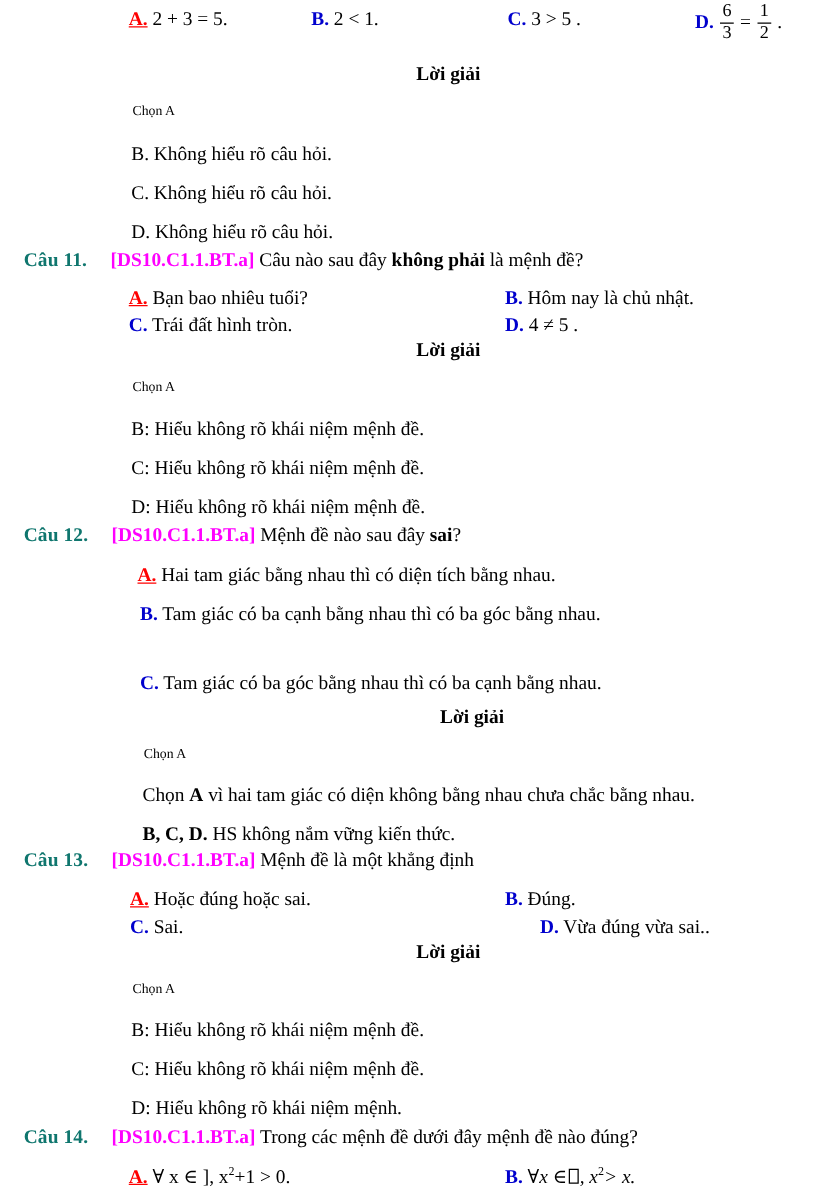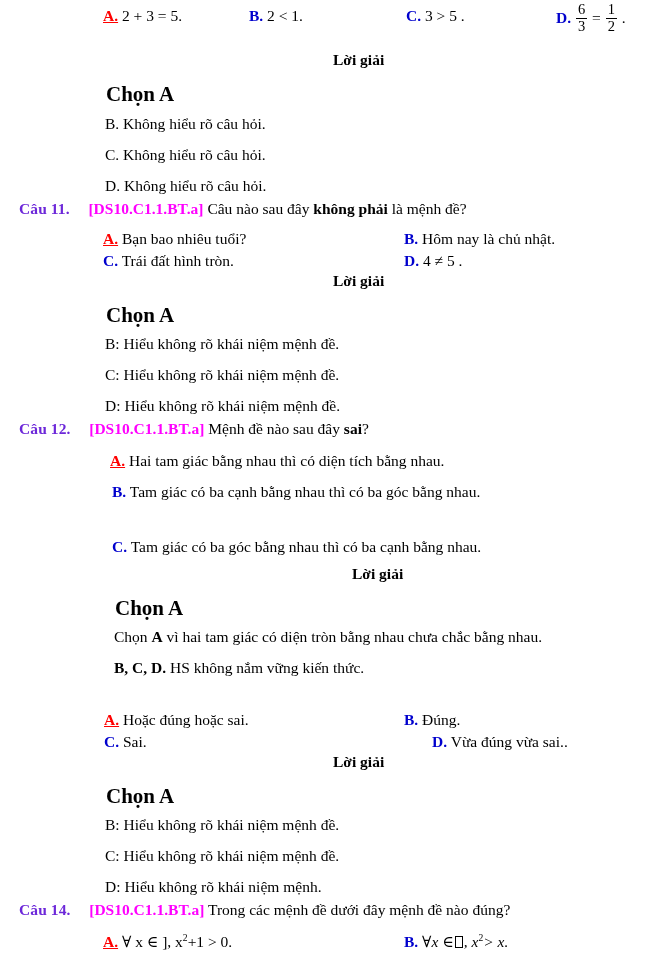--- a/index.html
+++ b/index.html
@@ -32,21 +32,21 @@
 
   
   .q-head {
     position: absolute;
     white-space: nowrap;
     font-size: 15.5px;
     line-height: 1;
   }
   .q-label {
     font-weight: bold;
-    color: #6d28d9;
+    color: #0f766e;
     letter-spacing: 0.1px;
   }
   .q-code {
     font-weight: bold;
     color: #ff00ff;
   }
   .q-text {
     color: #000000;
     text-align: center;
   }
@@ -99,22 +99,22 @@
 
   .solution-title {
     position: absolute;
     font-weight: bold;
     font-size: 15.5px;
     line-height: 1;
     white-space: nowrap;
   }
   .chon {
     position: absolute;
-    font-weight: bold;
-    font-size: 21px;
+    font-weight: normal;
+    font-size: 11px;
     line-height: 1;
     white-space: nowrap;
   }
   .explain {
     position: absolute;
     font-size: 15.5px;
     line-height: 1;
     white-space: nowrap;
   }
   .explain b { font-weight: bold; }
@@ -208,26 +208,32 @@
     <span class="opt-b">B.</span>
     <span>Tam giác có ba cạnh bằng nhau thì có ba góc bằng nhau.</span>
   </div>
   <div class="row" style="left:112px; top:515px;margin-top:24px;">
     <span class="opt-c">C.</span>
     <span>Tam giác có ba góc bằng nhau thì có ba cạnh bằng nhau.</span>
   </div>
   <div class="solution-title" style="left:352px; top:566px;">Lời giải</div>
   <div class="chon" style="left:115px; top:598px;">Chọn A</div>
   <div class="explain" style="left:114px; top:629px;">
-    <span>Chọn </span><b>A</b><span> vì hai tam giác có diện tròn bằng nhau chưa chắc bằng nhau.</span>
+    <span>Chọn </span><b>A</b><span> vì hai tam giác có diện không bằng nhau chưa chắc bằng nhau.</span>
   </div>
   <div class="explain" style="left:114px; top:660px;">
     <b>B, C, D.</b><span> HS không nắm vững kiến thức.</span>
   </div>
 
+  <div class="q-head" style="left:19px; top:681px;">
+    <span class="q-label">Câu 13.</span>
+    <span style="display:inline-block; width:11px;"></span>
+    <span class="q-code">[DS10.C1.1.BT.a]</span>
+    <span class="q-text"> Mệnh đề là một khẳng định</span>
+  </div>
   <div class="row" style="left:104px; top:712px;">
     <span class="opt-a">A.</span>
     <span>Hoặc đúng hoặc sai.</span>
   </div>
   <div class="row" style="left:404px; top:712px;">
     <span class="opt-b">B.</span>
     <span>Đúng.</span>
   </div>
   <div class="row" style="left:104px; top:734px;">
     <span class="opt-c">C.</span>

